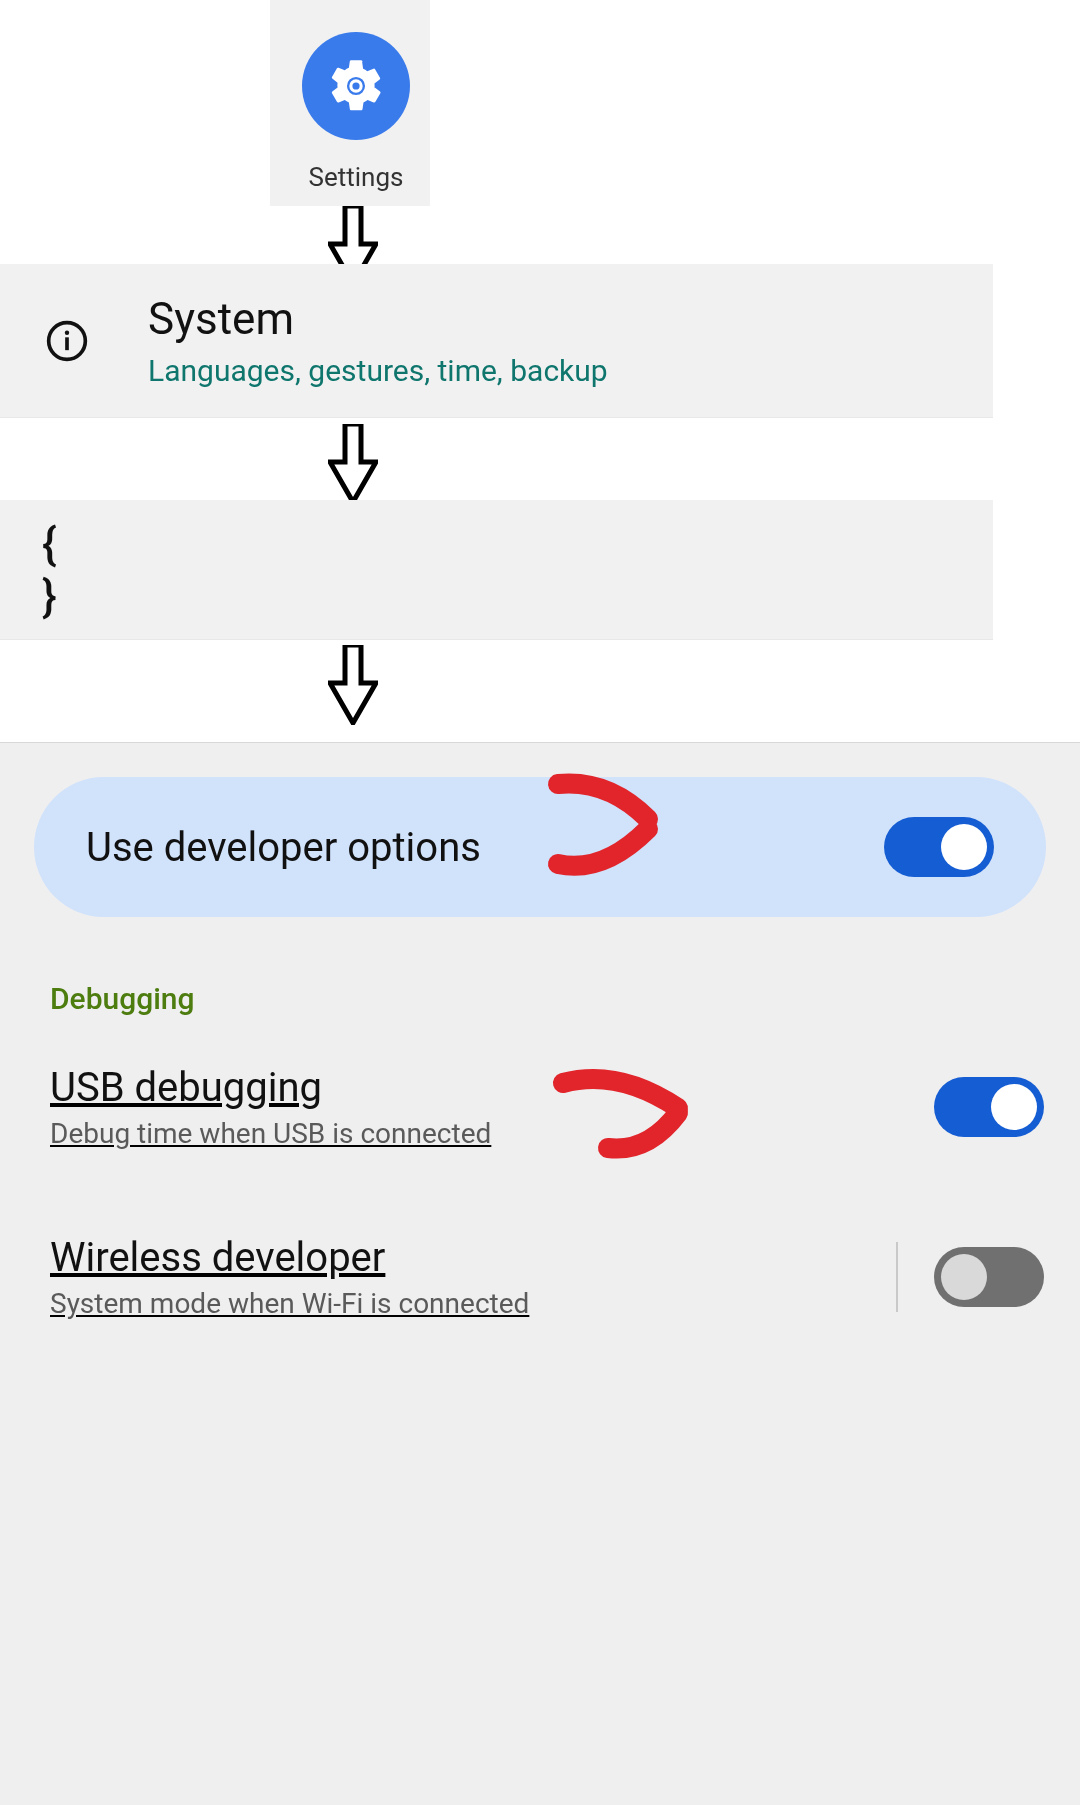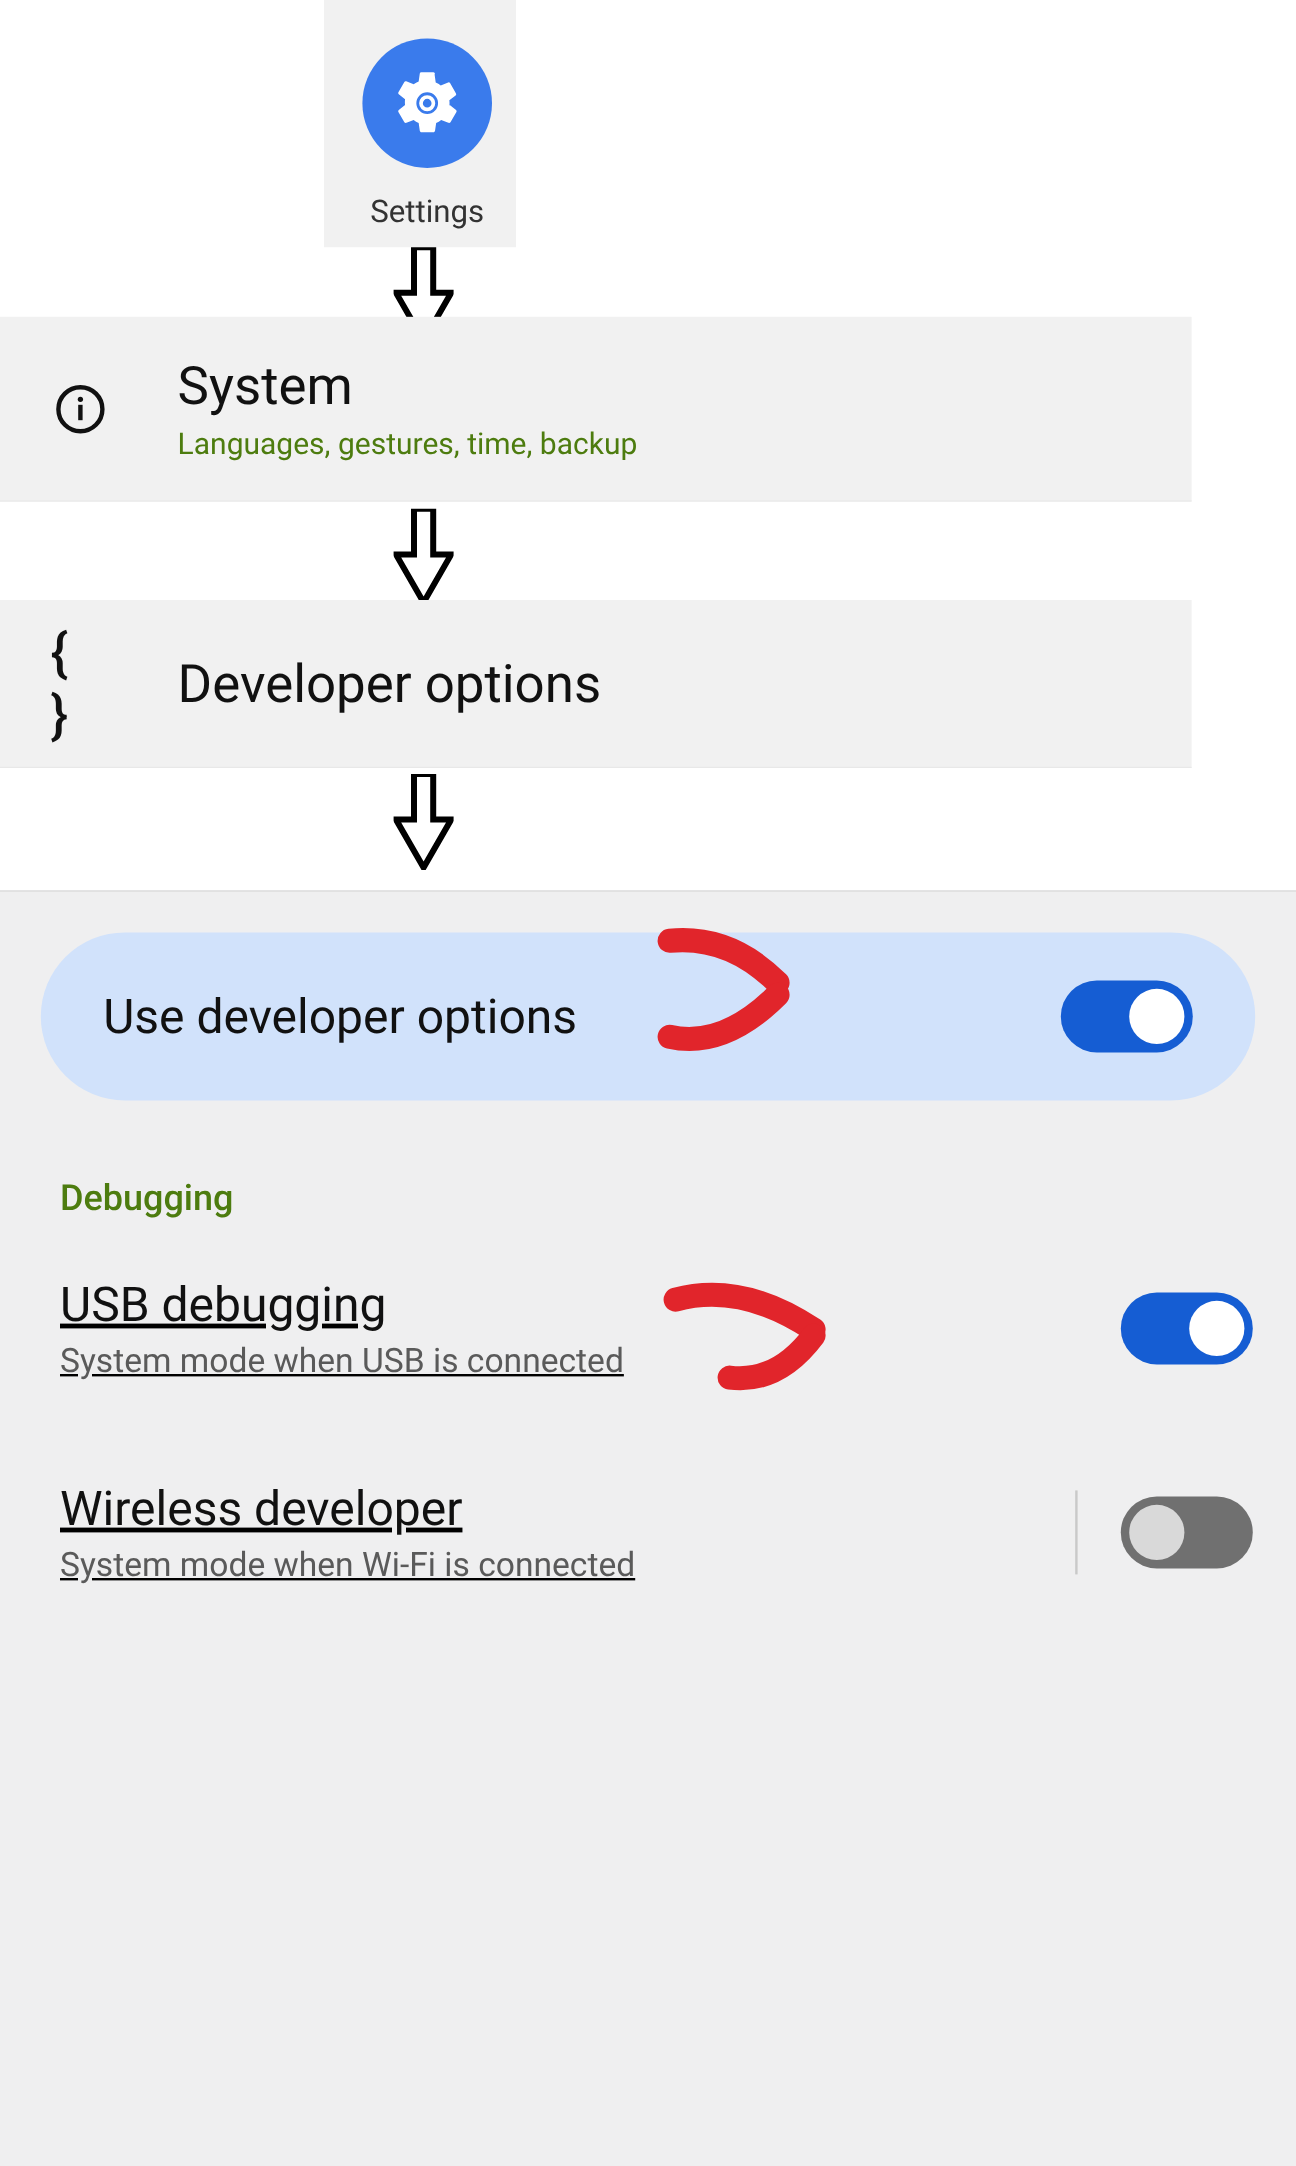--- a/index.html
+++ b/index.html
@@ -53,21 +53,21 @@
       width: 993px;
       background: #f1f1f1;
       display: flex;
       align-items: center;
       padding-left: 42px;
     }
     .system-row { top: 264px; height: 154px; border-bottom: 1px solid #e8e8e8; }
     .system-row .icon-slot { width: 50px; display: flex; justify-content: center; }
     .system-row .text-slot { margin-left: 56px; display: flex; flex-direction: column; }
     .row-title { font-size: 44px; color: #111; font-weight: 400; }
-    .row-subtitle { font-size: 25px; color: #4d7c0f; margin-top: 8px; }
+    .row-subtitle { font-size: 30px; color: #0f766e; margin-top: 8px; }
     .dev-row { top: 500px; height: 140px; border-bottom: 1px solid #e8e8e8; }
     .dev-row .icon-slot { width: 50px; font-size: 44px; font-weight: 500; color: #111; display: flex; justify-content: center; letter-spacing: 4px;}
     .dev-row .text-slot { margin-left: 56px; }
 
     .lower-panel {
       position: absolute;
       top: 742px;
       left: 0;
       width: 1080px;
       height: 1063px;
@@ -166,43 +166,40 @@
     <div class="row-subtitle">Languages, gestures, time, backup</div>
   </div>
 </div>
 
 <svg class="arrow-down a2" viewBox="0 0 50 80">
   <path d="M17 0 H33 V38 H48 L25 78 L2 38 H17 Z" fill="#fff" stroke="#000" stroke-width="5"></path>
 </svg>
 
 <div class="settings-row dev-row">
   <div class="icon-slot">{ }</div>
-  <div class="text-slot">
-    <div class="row-title">Developer options</div>
-  </div>
 </div>
 
 <svg class="arrow-down a3" viewBox="0 0 50 80">
   <path d="M17 0 H33 V38 H48 L25 78 L2 38 H17 Z" fill="#fff" stroke="#000" stroke-width="5"></path>
 </svg>
 
 <div class="lower-panel">
   <div class="toggle-card">
     <div class="toggle-card-label">Use developer options</div>
     <div class="switch on">
       <div class="thumb"></div>
     </div>
   </div>
 
   <div class="section-header">Debugging</div>
 
   <div class="pref-row">
     <div class="pref-text">
       <div class="pref-title">USB debugging</div>
-      <div class="pref-subtitle">System mode when USB is connected</div>
+      <div class="pref-subtitle">Debug time when USB is connected</div>
     </div>
     <div class="switch on">
       <div class="thumb"></div>
     </div>
   </div>
 
   <div class="pref-row wireless">
     <div class="pref-text">
       <div class="pref-title">Wireless developer</div>
       <div class="pref-subtitle">System mode when Wi-Fi is connected</div>

